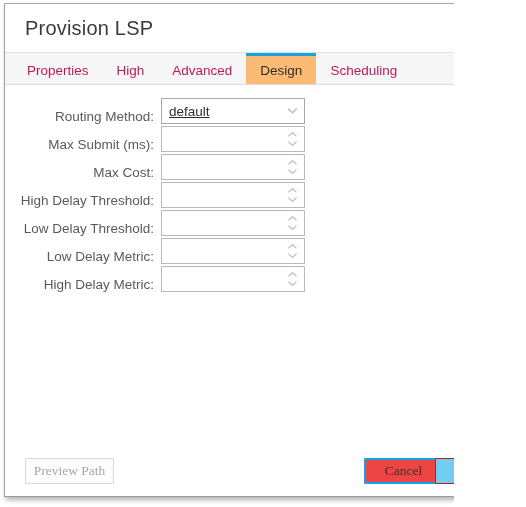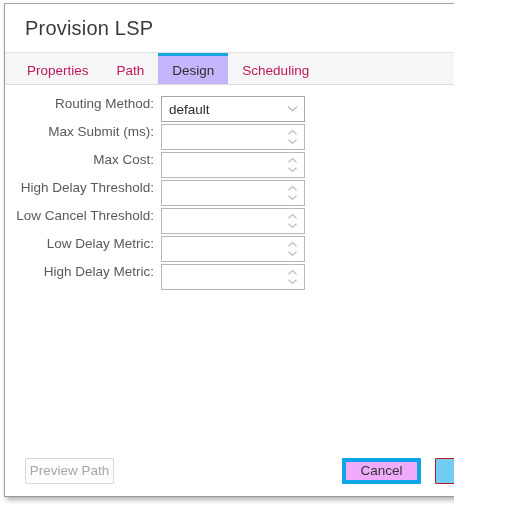--- a/index.html
+++ b/index.html
@@ -71,21 +71,21 @@
     padding: 0 14px;
     font-size: 13.5px;
     color: #be185d;
     box-sizing: border-box;
     cursor: pointer;
     user-select: none;
     background: transparent;
     border-top: 3px solid transparent;
   }
   .tab.active {
-    background: #c4b5fd;
+    background: #fdba74;
     border-top: 3px solid #17a5e0;
     color: #2e2e2e;
   }
 
   
   .body {
     flex: 1 1 auto;
     position: relative;
     background: #ffffff;
     overflow: hidden;
@@ -93,21 +93,21 @@
 
   .form {
     position: absolute;
     left: 0;
     top: 11px;
     width: 100%;
   }
 
   .row {
     display: flex;
-    align-items: flex-start;
+    align-items: flex-end;
     height: 28px;
   }
 
   .label {
     width: 156px;
     flex: 0 0 156px;
     text-align: right;
     font-size: 13.5px;
     color: #5a5a5a;
     padding-right: 7px;
@@ -129,20 +129,21 @@
     border: 1px solid #b8b8b8;
     background: #ffffff;
     font-family: "Liberation Sans", sans-serif;
     font-size: 13.5px;
     color: #2d2d2d;
     padding: 0 22px 0 7px;
     outline: none;
     -moz-appearance: textfield;
     appearance: none;
     border-radius: 0;
+    text-decoration: underline;
   }
   .field::-webkit-inner-spin-button,
   .field::-webkit-outer-spin-button { -webkit-appearance: none; margin: 0; }
   .field.select-like { border-color: #a8a8a8; }
 
   
   .chev {
     position: absolute;
     right: 7px;
     width: 11px;
@@ -167,21 +168,21 @@
     flex: 0 0 57px;
     height: 57px;
     position: relative;
     background: #ffffff;
     box-sizing: border-box;
   }
 
   .btn {
     position: absolute;
     box-sizing: border-box;
-    font-family: Liberation Sans, sans-serif;
+    font-family: Liberation Serif, serif;
     font-size: 13.5px;
     text-align: left;
     cursor: pointer;
     user-select: none;
     border-radius: 1px;
     line-height: 1;
     display: flex;
     align-items: center;
     justify-content: center;
   }
@@ -191,26 +192,26 @@
     top: 19px;
     width: 89px;
     height: 26px;
     background: #fdfdfd;
     border: 1px solid #d8d8d8;
     color: #a6a6a6;
     cursor: default;
   }
 
   .btn-cancel {
-    left: 337px;
+    left: 359px;
     top: 19px;
     width: 79px;
     height: 26px;
-    background: #f0abfc;
-    border: 4px solid #0ea5e9;
+    background: #ef4444;
+    border: 2px solid #0ea5e9;
     color: #333333;
   }
 
   .btn-submit {
     left: 430px;
     top: 19px;
     width: 79px;
     height: 26px;
     background: #73cdf3;
     border: 1px solid #b91c1c;
@@ -222,21 +223,22 @@
 
 <div id="dialog">
   <div class="window">
 
     <div class="titlebar">
       <div class="title-text">Provision LSP</div>
     </div>
 
     <div class="tabbar" id="tabbar">
         <div class="tab">Properties</div>
-        <div class="tab">Path</div>
+        <div class="tab">High</div>
+        <div class="tab">Advanced</div>
         <div class="tab active">Design</div>
         <div class="tab">Scheduling</div>
       </div>
 
     <div class="body">
       <div class="form" id="form">
           <div class="row">
             <div class="label">Routing Method:</div>
             <div class="field-wrap">
               <input type="text" class="field select-like" value="default" style="">
@@ -283,21 +285,21 @@
                 <svg viewBox="0 0 11 7" class="up">
                   <path d="M1.5 5.2 L5.5 1.6 L9.5 5.2" fill="none" stroke="#bdbdbd" stroke-width="1.2"></path>
                 </svg>
                 <svg viewBox="0 0 11 7">
                   <path d="M1.5 1.8 L5.5 5.4 L9.5 1.8" fill="none" stroke="#bdbdbd" stroke-width="1.2"></path>
                 </svg>
               </span>
             </div>
           </div>
           <div class="row">
-            <div class="label">Low Cancel Threshold:</div>
+            <div class="label">Low Delay Threshold:</div>
             <div class="field-wrap">
               <input type="text" class="field" value="" style="">
               <span class="spin">
                 <svg viewBox="0 0 11 7" class="up">
                   <path d="M1.5 5.2 L5.5 1.6 L9.5 5.2" fill="none" stroke="#bdbdbd" stroke-width="1.2"></path>
                 </svg>
                 <svg viewBox="0 0 11 7">
                   <path d="M1.5 1.8 L5.5 5.4 L9.5 1.8" fill="none" stroke="#bdbdbd" stroke-width="1.2"></path>
                 </svg>
               </span>

